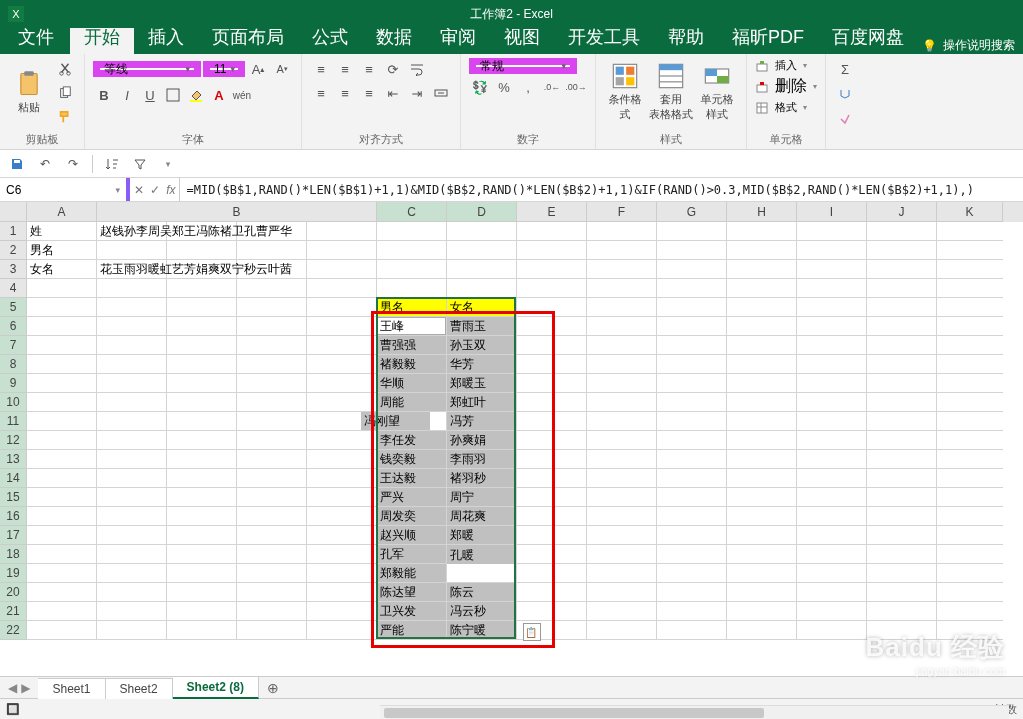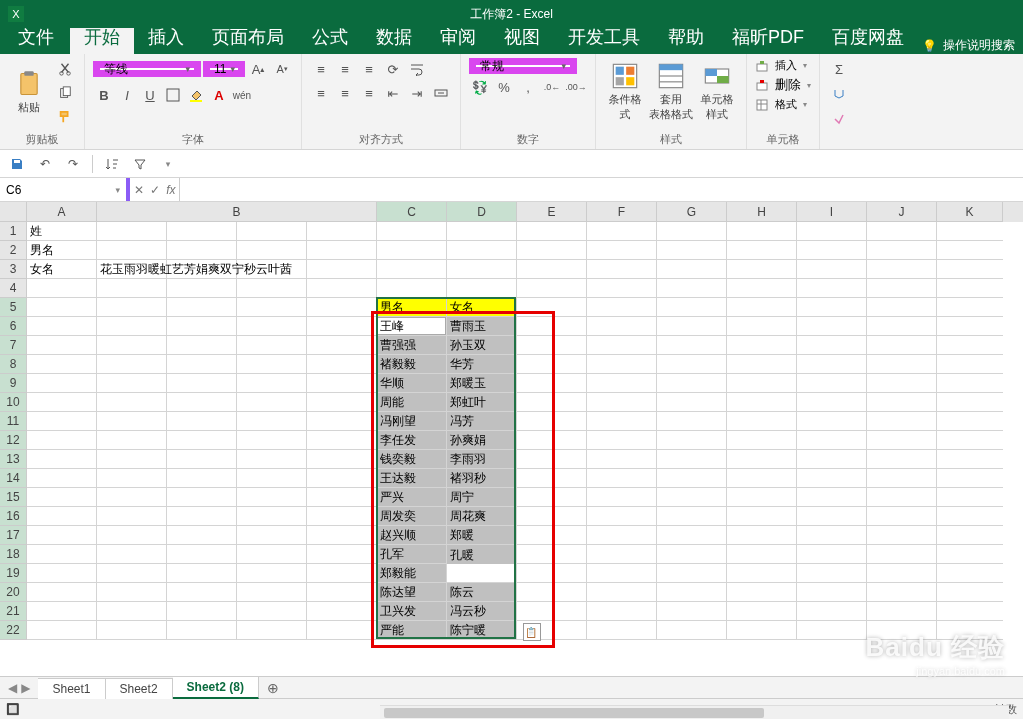--- a/index.html
+++ b/index.html
@@ -299,21 +299,21 @@
               <rect x="5" y="2" width="4" height="3" fill="#70ad47"></rect>
             </svg>
             <span style="font-size:11px;padding-left:4px;">插入</span>
             <span style="font-size:8px;padding-left:4px;color:#888;">▾</span>
           </div>
         <div class="small-btn-row">
             <svg width="14" height="14" viewBox="0 0 14 14">
               <rect x="2" y="5" width="10" height="7" fill="#fff" stroke="#888"></rect>
               <rect x="5" y="2" width="4" height="3" fill="#e60000"></rect>
             </svg>
-            <span style="font-size:13px;padding-left:4px;">删除</span>
+            <span style="font-size:16px;padding-left:4px;">删除</span>
             <span style="font-size:8px;padding-left:4px;color:#888;">▾</span>
           </div>
         <div class="small-btn-row">
             <svg width="14" height="14" viewBox="0 0 14 14">
               <rect x="2" y="2" width="10" height="10" fill="#fff" stroke="#888"></rect>
               <path d="M2 6h10M6 2v10" stroke="#888"></path>
             </svg>
             <span style="font-size:11px;padding-left:4px;">格式</span>
             <span style="font-size:8px;padding-left:4px;color:#888;">▾</span>
           </div>
@@ -367,20 +367,21 @@
 <div class="formula-row">
   <div class="name-box">
       <span>C6</span>
       <span class="name-box-arrow">▾</span>
     </div>
   <div class="fx-btns">
     <span>✕</span>
     <span>✓</span>
     <span class="fx-label">fx</span>
   </div>
+  <div class="formula-input">=MID($B$1,RAND()*LEN($B$1)+1,1)&amp;MID($B$2,RAND()*LEN($B$2)+1,1)&amp;IF(RAND()&gt;0.3,MID($B$2,RAND()*LEN($B$2)+1,1),)</div>
 </div>
 
 <div class="grid-wrap">
   <div class="col-headers" id="col-headers">
     <div class="corner"></div>
   <div class="col-h" style="width: 70px;">A</div>
       <div class="col-h" style="width: 280px;">B</div>
       <div class="col-h sel" style="width: 70px;">C</div>
       <div class="col-h sel" style="width: 70px;">D</div>
       <div class="col-h" style="width: 70px;">E</div>
@@ -420,21 +421,21 @@
         <div class="cell grey" style="left: 350px; top: 95px; width: 69px; height: 18px;">王峰</div>
         <div class="cell grey" style="left: 420px; top: 95px; width: 69px; height: 18px;">曹雨玉</div>
         <div class="cell grey" style="left: 350px; top: 114px; width: 69px; height: 18px;">曹强强</div>
         <div class="cell grey" style="left: 420px; top: 114px; width: 69px; height: 18px;">孙玉双</div>
         <div class="cell grey" style="left: 350px; top: 133px; width: 69px; height: 18px;">褚毅毅</div>
         <div class="cell grey" style="left: 420px; top: 133px; width: 69px; height: 18px;">华芳</div>
         <div class="cell grey" style="left: 350px; top: 152px; width: 69px; height: 18px;">华顺</div>
         <div class="cell grey" style="left: 420px; top: 152px; width: 69px; height: 18px;">郑暖玉</div>
         <div class="cell grey" style="left: 350px; top: 171px; width: 69px; height: 18px;">周能</div>
         <div class="cell grey" style="left: 420px; top: 171px; width: 69px; height: 18px;">郑虹叶</div>
-        <div class="cell grey" style="left: 350px; top: 190px; width: 69px; height: 18px;">冯刚望</div>
+        <div class="cell grey" style="left: 334px; top: 190px; width: 69px; height: 18px;">冯刚望</div>
         <div class="cell grey" style="left: 420px; top: 190px; width: 69px; height: 18px;">冯芳</div>
         <div class="cell grey" style="left: 350px; top: 209px; width: 69px; height: 18px;">李任发</div>
         <div class="cell grey" style="left: 420px; top: 209px; width: 69px; height: 18px;">孙爽娟</div>
         <div class="cell grey" style="left: 350px; top: 228px; width: 69px; height: 18px;">钱奕毅</div>
         <div class="cell grey" style="left: 420px; top: 228px; width: 69px; height: 18px;">李雨羽</div>
         <div class="cell grey" style="left: 350px; top: 247px; width: 69px; height: 18px;">王达毅</div>
         <div class="cell grey" style="left: 420px; top: 247px; width: 69px; height: 18px;">褚羽秒</div>
         <div class="cell grey" style="left: 350px; top: 266px; width: 69px; height: 18px;">严兴</div>
         <div class="cell grey" style="left: 420px; top: 266px; width: 69px; height: 18px;">周宁</div>
         <div class="cell grey" style="left: 350px; top: 285px; width: 69px; height: 18px;">周发奕</div>
@@ -447,20 +448,21 @@
         <div class="cell grey" style="left: 420px; top: 324px; width: 69px; height: 18px;">孔暖</div>
         <div class="cell grey" style="left: 350px; top: 361px; width: 69px; height: 18px;">陈达望</div>
         <div class="cell grey" style="left: 420px; top: 361px; width: 69px; height: 18px;">陈云</div>
         <div class="cell grey" style="left: 350px; top: 380px; width: 69px; height: 18px;">卫兴发</div>
         <div class="cell grey" style="left: 420px; top: 380px; width: 69px; height: 18px;">冯云秒</div>
         <div class="cell grey" style="left: 350px; top: 399px; width: 69px; height: 18px;">严能</div>
         <div class="cell grey" style="left: 420px; top: 399px; width: 69px; height: 18px;">陈宁暖</div>
         <div class="cell yellow" style="left: 350px; top: 76px; width: 69px; height: 18px;">男名</div>
         <div class="cell yellow" style="left: 420px; top: 76px; width: 69px; height: 18px;">女名</div>
         <div class="cell" style="left: 0px; top: 0px; width: 69px; height: 18px;">姓</div>
+        <div class="cell" style="left: 70px; top: 0px; width: 278px; height: 18px;">赵钱孙李周吴郑王冯陈褚卫孔曹严华</div>
         <div class="cell" style="left: 0px; top: 19px; width: 69px; height: 18px;">男名</div>
         <div class="cell" style="left: 0px; top: 38px; width: 69px; height: 18px;">女名</div>
         <div class="cell" style="left: 70px; top: 38px; width: 278px; height: 18px;">花玉雨羽暖虹艺芳娟爽双宁秒云叶茜</div>
         <div class="active-cell" style="left: 351px; top: 96px; width: 67px; height: 16px; padding: 0px 2px; font-size: 12px; display: flex; align-items: center;">王峰</div>
         <div class="sel-border" style="left: 349px; top: 75px; width: 140px; height: 342px;"></div>
         <div class="red-box" style="left: 344px; top: 89px; width: 184px; height: 337px;"></div>
       </div>
   </div>
   <div class="paste-options" id="paste-opts" style="left: 523px; top: 421px;">📋</div>
 </div>

